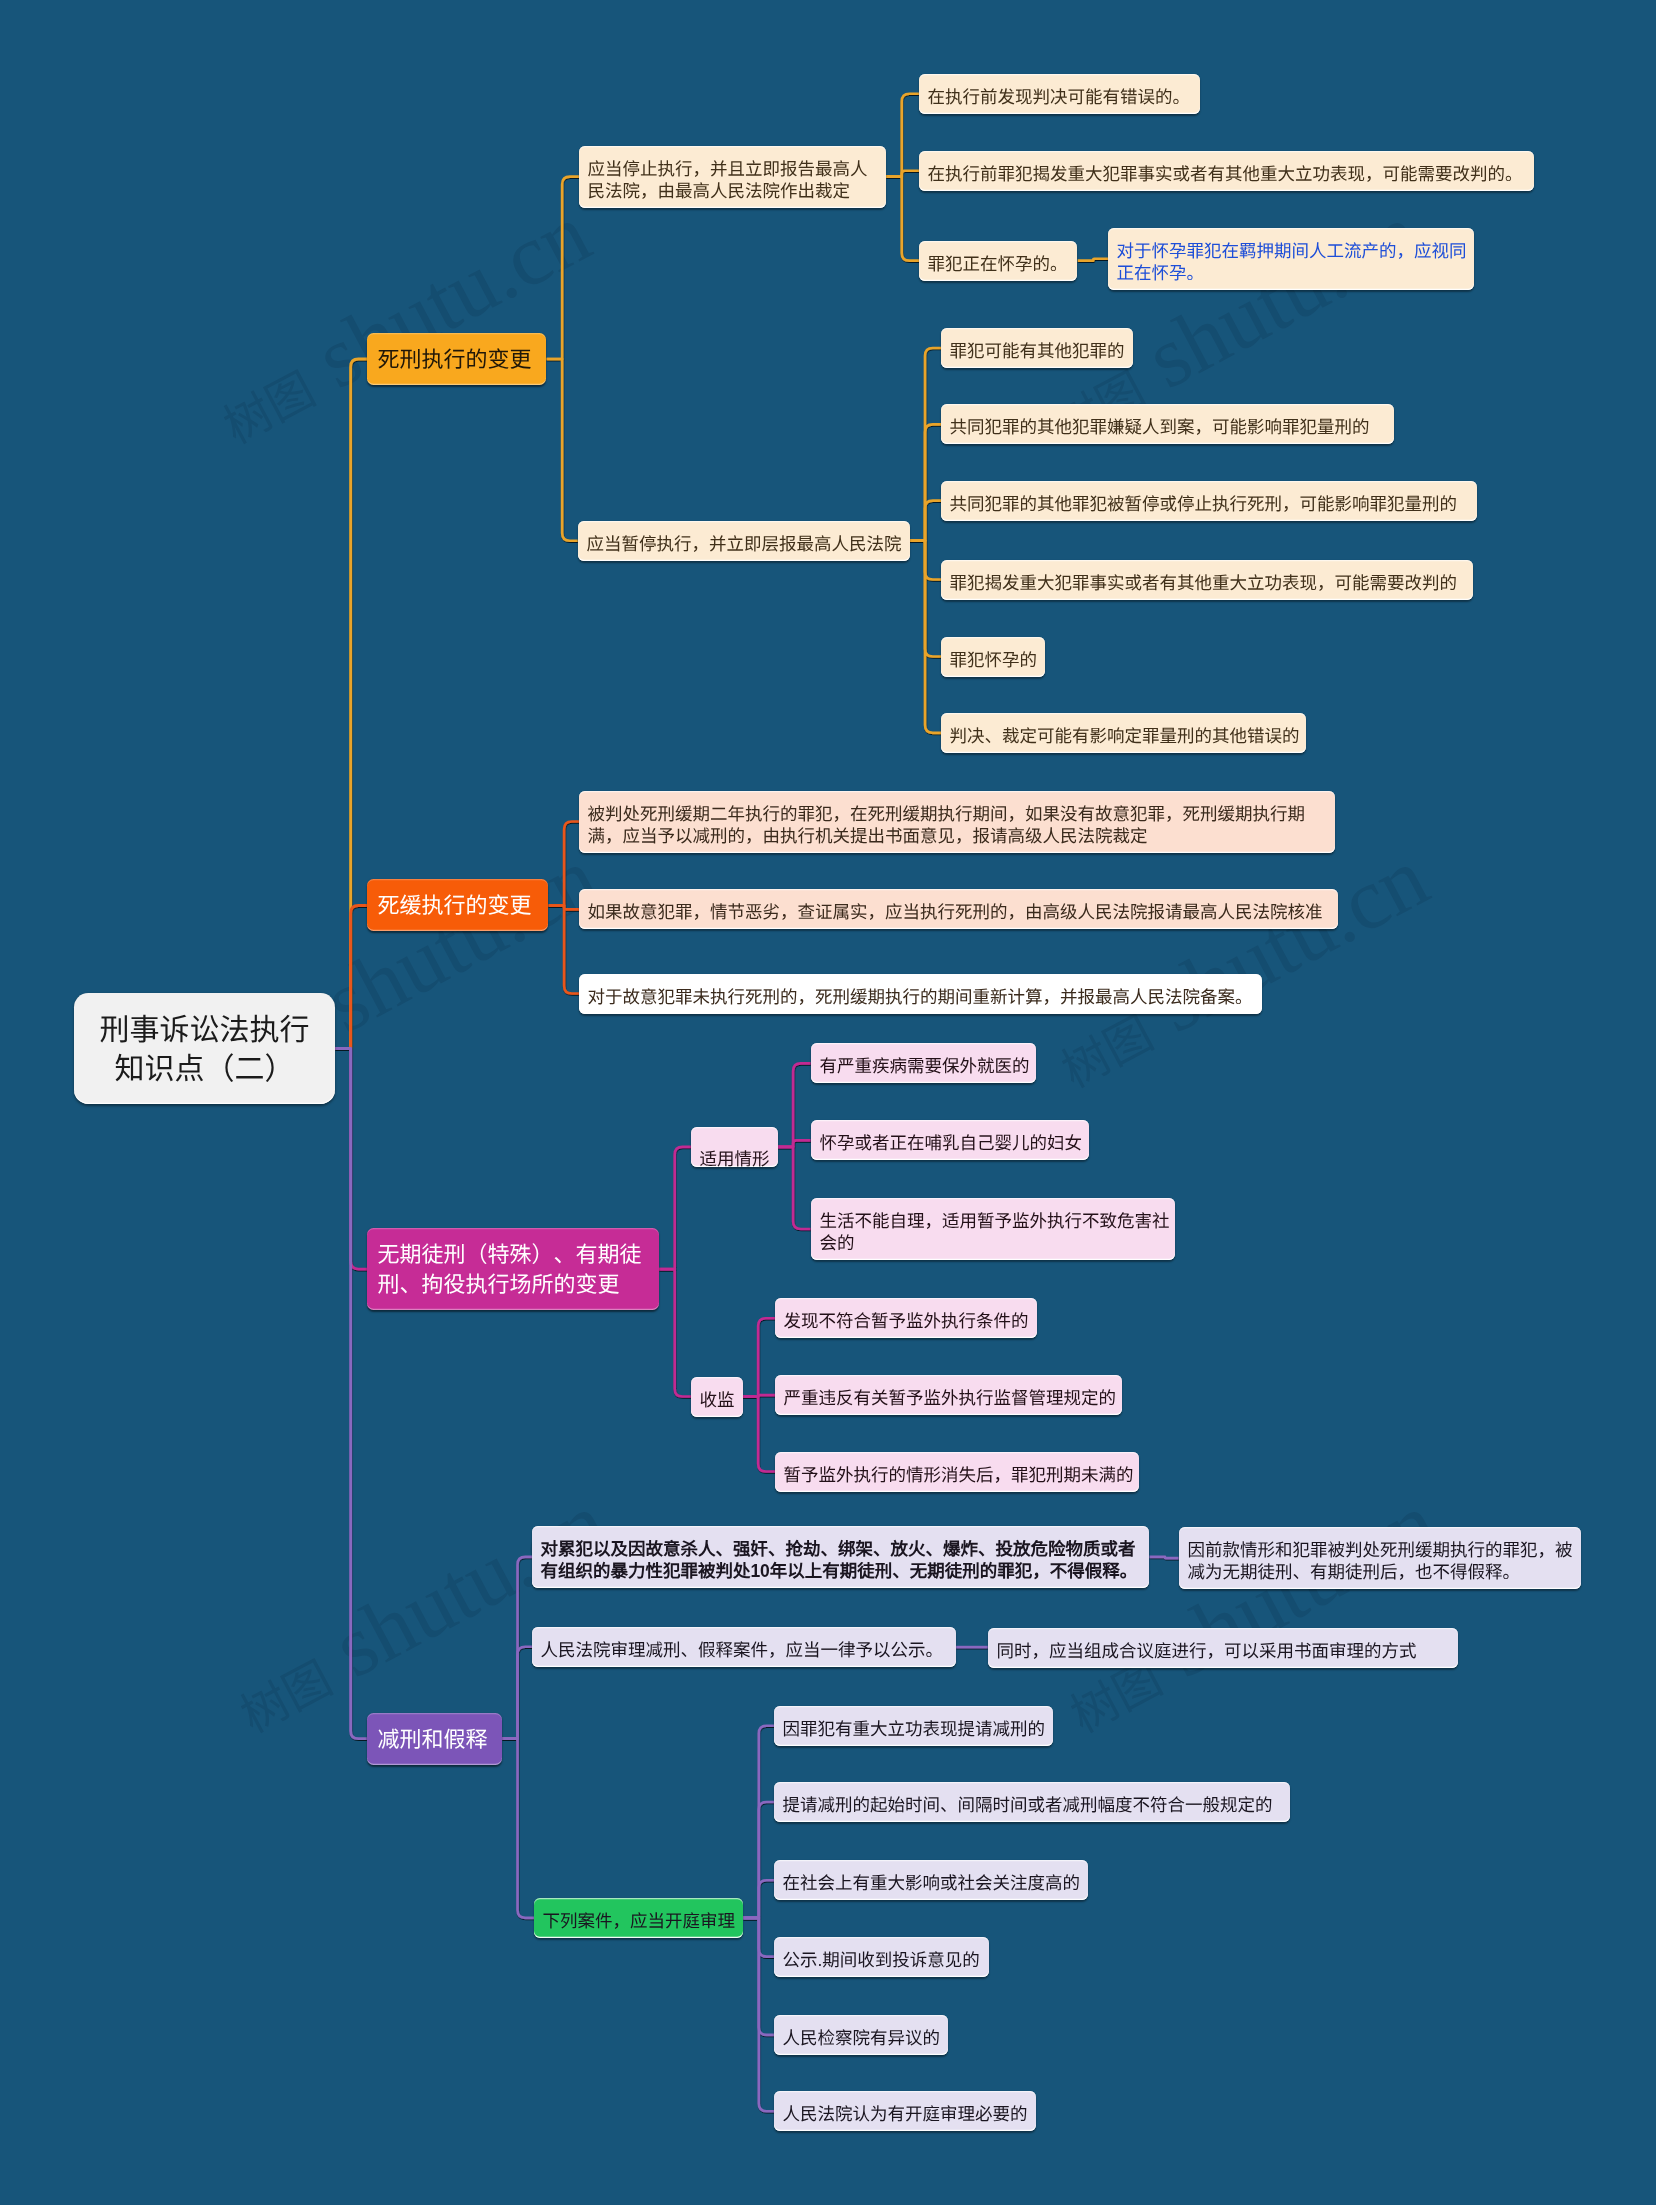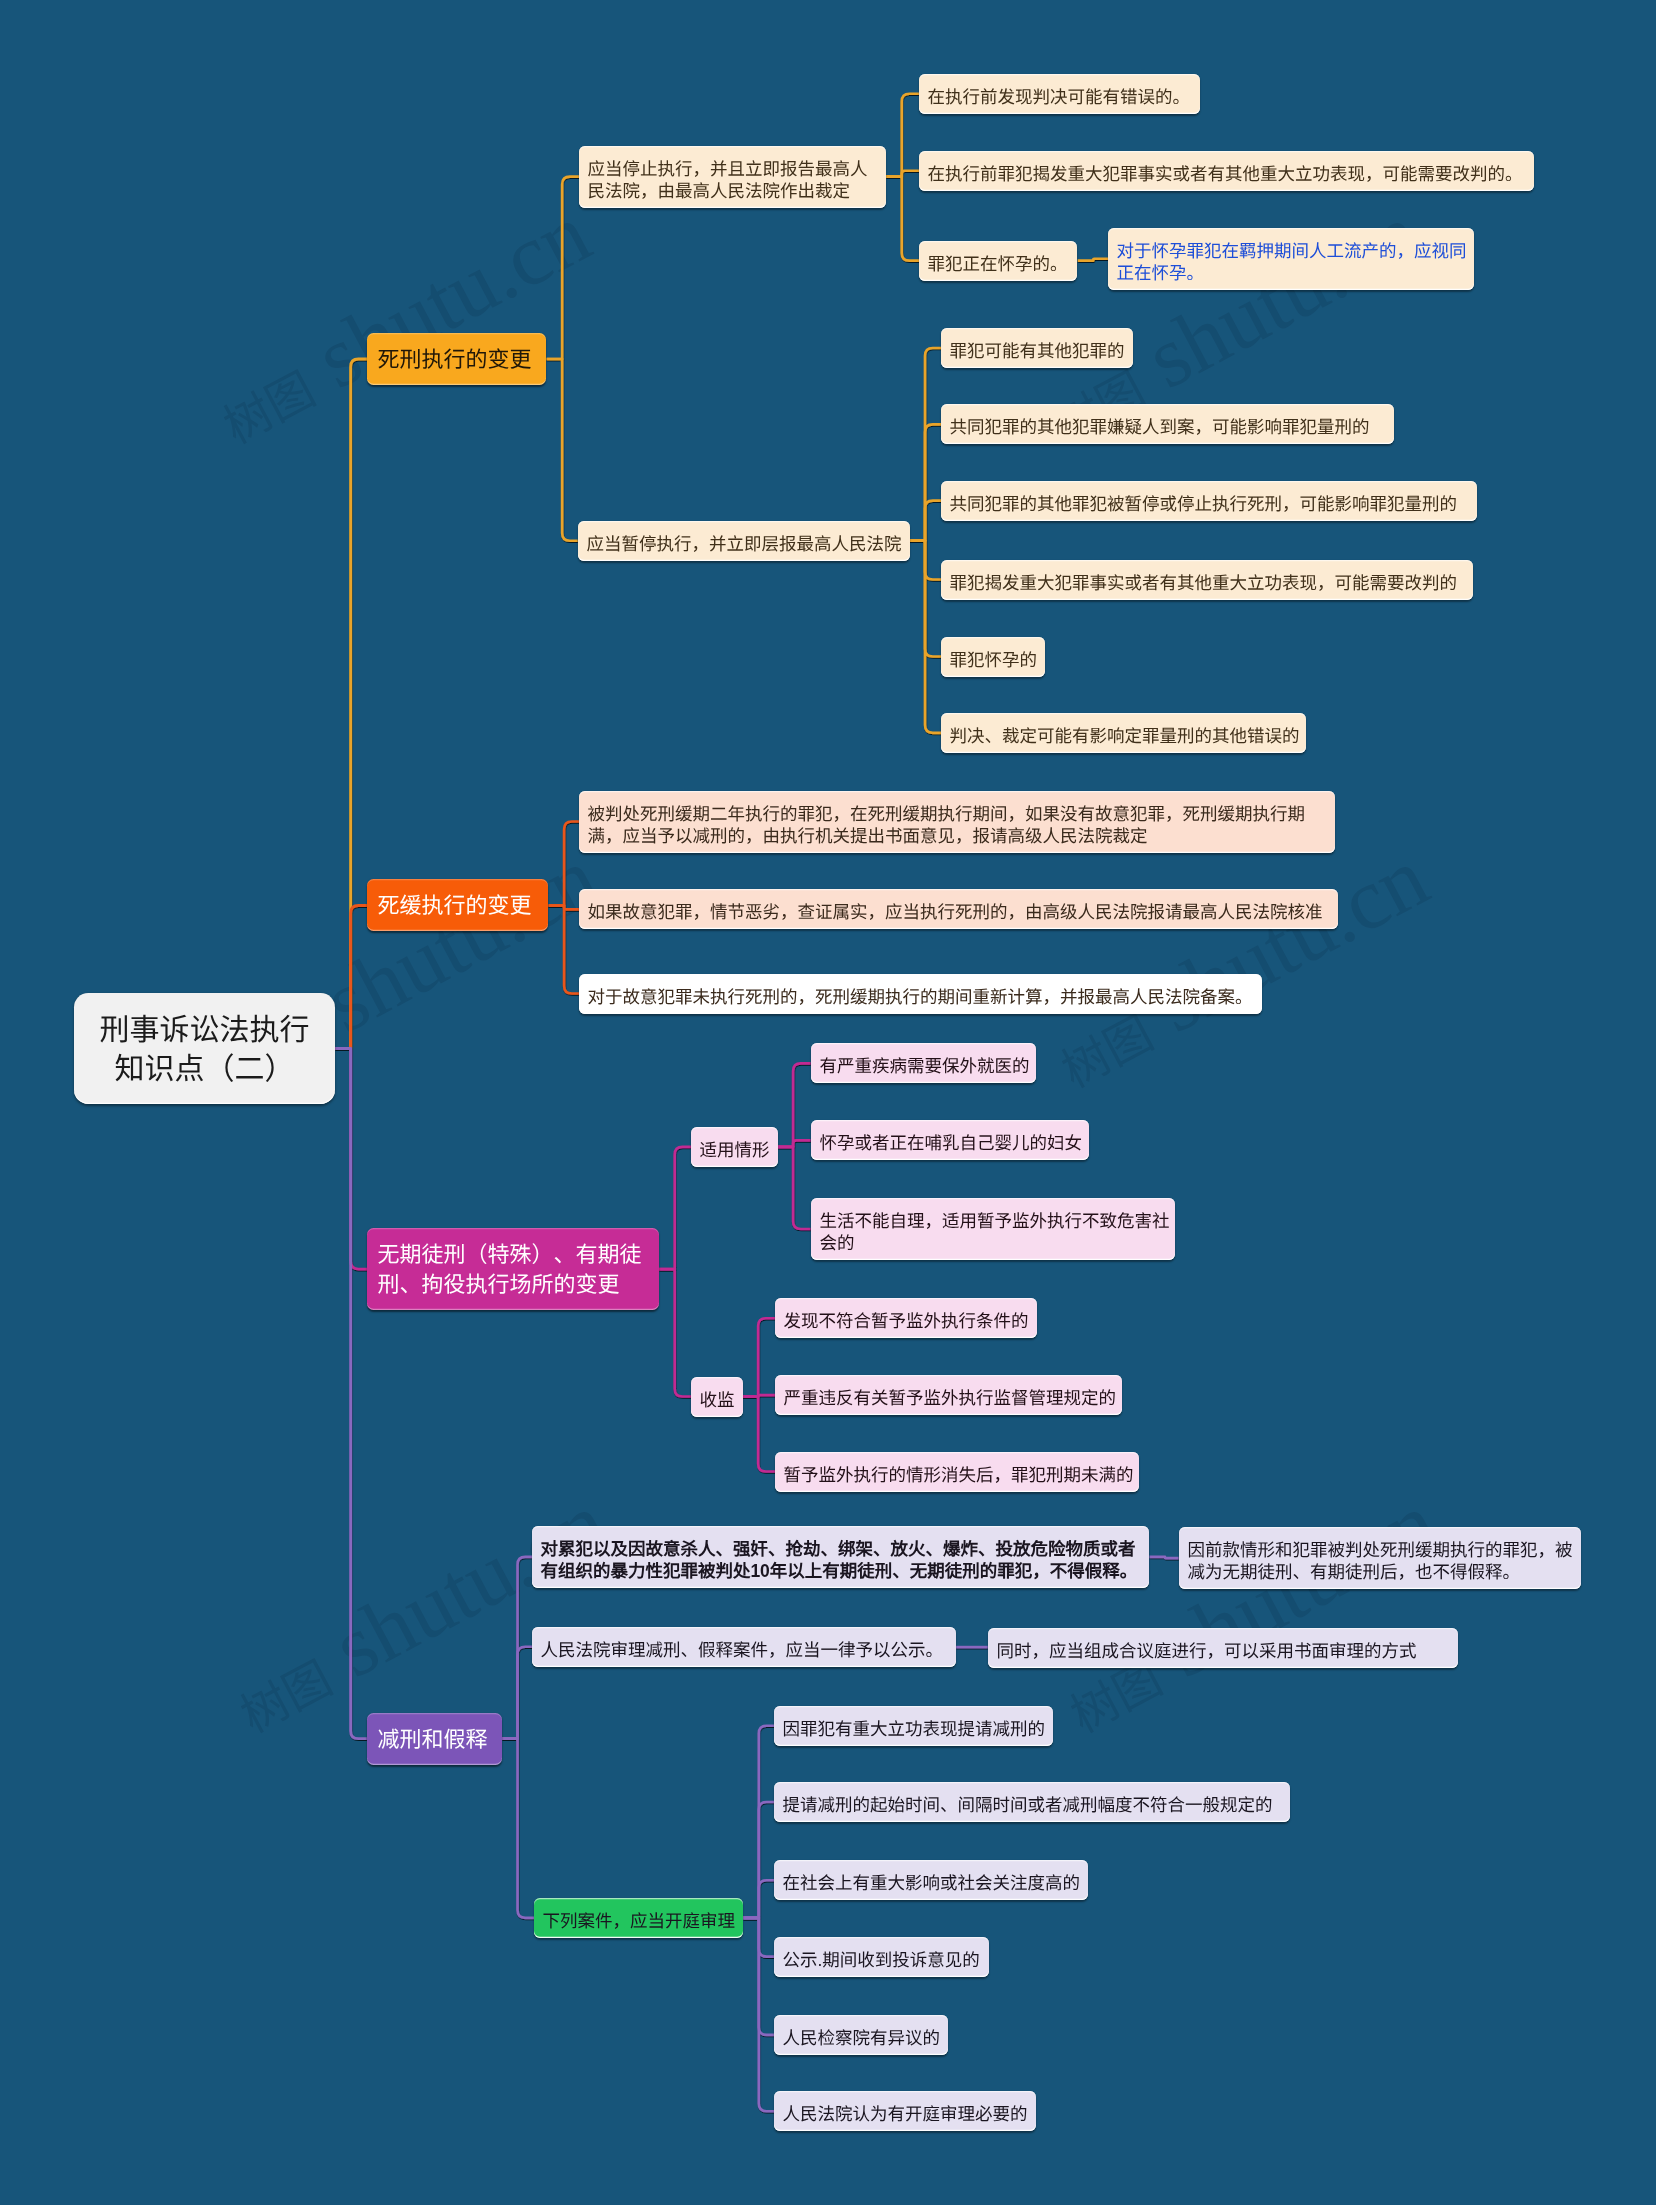--- a/index.html
+++ b/index.html
@@ -112,21 +112,21 @@
     <div class="node ln" style="left: 941px; top: 560px; width: 532px; height: 40px; background: rgb(252, 235, 211); color: rgb(64, 48, 26);"><span>罪犯揭发重大犯罪事实或者有其他重大立功表现，可能需要改判的</span></div>
     <div class="node ln" style="left: 941px; top: 637px; width: 104px; height: 40px; background: rgb(252, 235, 211); color: rgb(64, 48, 26);"><span>罪犯怀孕的</span></div>
     <div class="node ln" style="left: 941px; top: 713px; width: 365px; height: 40px; background: rgb(252, 235, 211); color: rgb(64, 48, 26);"><span>判决、裁定可能有影响定罪量刑的其他错误的</span></div>
     <div class="node l1" style="left: 367px; top: 879px; width: 181px; height: 52px; background: rgb(247, 92, 8); color: rgb(255, 255, 255);"><span>死缓执行的变更</span></div>
     <div class="node ln" style="left: 579px; top: 791px; width: 756px; height: 62px; background: rgb(252, 223, 208); color: rgb(58, 42, 28);"><span>被判处死刑缓期二年执行的罪犯，在死刑缓期执行期间，如果没有故意犯罪，死刑缓期执行期
 满，应当予以减刑的，由执行机关提出书面意见，报请高级人民法院裁定</span></div>
     <div class="node ln" style="left: 579px; top: 889px; width: 759px; height: 40px; background: rgb(252, 223, 208); color: rgb(58, 42, 28);"><span>如果故意犯罪，情节恶劣，查证属实，应当执行死刑的，由高级人民法院报请最高人民法院核准</span></div>
     <div class="node ln" style="left: 579px; top: 974px; width: 683px; height: 40px; background: #ffffff; color: rgb(58, 42, 28);"><span>对于故意犯罪未执行死刑的，死刑缓期执行的期间重新计算，并报最高人民法院备案。</span></div>
     <div class="node l1" style="left: 367px; top: 1228px; width: 292px; height: 82px; background: rgb(198, 44, 150); color: rgb(255, 255, 255);"><span>无期徒刑（特殊）、有期徒
 刑、拘役执行场所的变更</span></div>
-    <div class="node ln" style="left: 691px; top: 1127px; width: 87px; height: 40px; background: rgb(248, 220, 239); color: rgb(35, 16, 24);"><span>适用情形</span></div>
+    <div class="node ln" style="left: 691px; top: 1127px; width: 87px; height: 40px; background: rgb(248, 220, 239); color: rgb(35, 16, 24); align-items: flex-end;"><span>适用情形</span></div>
     <div class="node ln" style="left: 811px; top: 1043px; width: 225px; height: 40px; background: rgb(248, 220, 239); color: rgb(35, 16, 24);"><span>有严重疾病需要保外就医的</span></div>
     <div class="node ln" style="left: 811px; top: 1120px; width: 278px; height: 40px; background: rgb(248, 220, 239); color: rgb(35, 16, 24);"><span>怀孕或者正在哺乳自己婴儿的妇女</span></div>
     <div class="node ln" style="left: 811px; top: 1198px; width: 364px; height: 62px; background: rgb(248, 220, 239); color: rgb(35, 16, 24);"><span>生活不能自理，适用暂予监外执行不致危害社
 会的</span></div>
     <div class="node ln" style="left: 691px; top: 1377px; width: 52px; height: 40px; background: rgb(248, 220, 239); color: rgb(35, 16, 24);"><span>收监</span></div>
     <div class="node ln" style="left: 775px; top: 1298px; width: 262px; height: 40px; background: rgb(248, 220, 239); color: rgb(35, 16, 24);"><span>发现不符合暂予监外执行条件的</span></div>
     <div class="node ln" style="left: 775px; top: 1375px; width: 347px; height: 40px; background: rgb(248, 220, 239); color: rgb(35, 16, 24);"><span>严重违反有关暂予监外执行监督管理规定的</span></div>
     <div class="node ln" style="left: 775px; top: 1452px; width: 364px; height: 40px; background: rgb(248, 220, 239); color: rgb(35, 16, 24);"><span>暂予监外执行的情形消失后，罪犯刑期未满的</span></div>
     <div class="node l1" style="left: 367px; top: 1713px; width: 135px; height: 52px; background: rgb(124, 85, 184); color: rgb(255, 255, 255);"><span>减刑和假释</span></div>
     <div class="node ln" style="left: 532px; top: 1526px; width: 617px; height: 62px; background: rgb(228, 224, 241); color: rgb(26, 21, 32); font-weight: bold;"><span>对累犯以及因故意杀人、强奸、抢劫、绑架、放火、爆炸、投放危险物质或者

